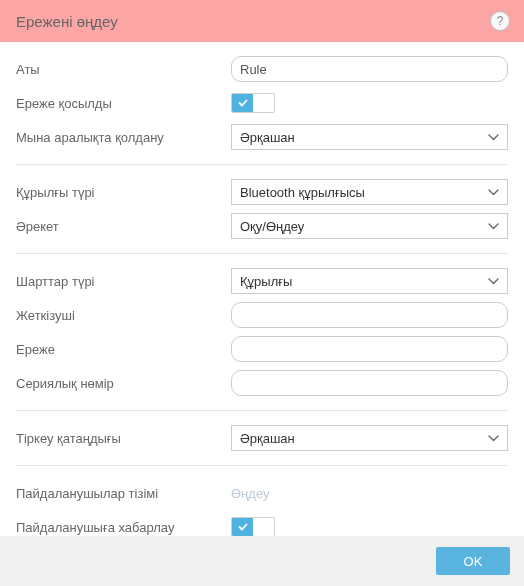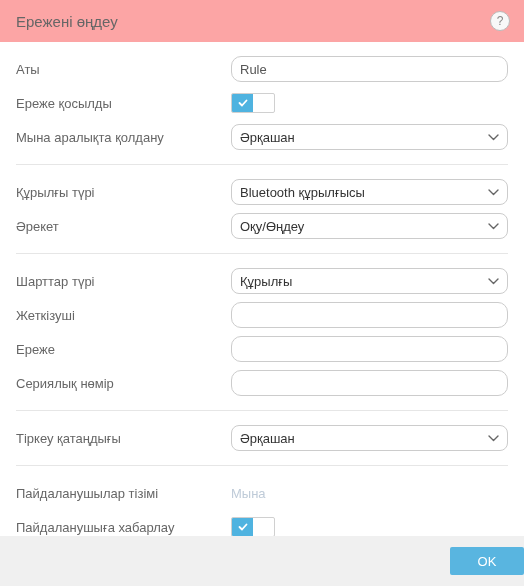--- a/index.html
+++ b/index.html
@@ -62,21 +62,21 @@
     border-radius: 10px;
     padding: 0 8px;
     font-size: 13px;
     color: #555;
     background: #fff;
   }
   .select {
     width: 100%;
     height: 26px;
     border: 1px solid #ccc;
-    border-radius: 8px;
+    border-radius: 0;
     background: #fff;
     display: flex;
     align-items: center;
     justify-content: space-between;
     padding: 0 8px;
     cursor: pointer;
     font-size: 13px;
     color: #333;
   }
   .select .chevron {
@@ -118,21 +118,21 @@
   .footer {
     position: absolute;
     top: 536px;
     left: 0;
     width: 524px;
     height: 50px;
     background: #f0f0f0;
     display: flex;
     align-items: center;
     justify-content: flex-end;
-    padding: 0 0;
+    padding: 0 14px;
   }
   .ok-btn {
     min-width: 74px;
     height: 28px;
     background: #59b5e0;
     color: #fff;
     border: none;
     border-radius: 2px;
     font-size: 13px;
     cursor: pointer;
@@ -267,21 +267,21 @@
         </span>
       </div>
     </div>
   </div>
 
   <hr class="divider">
 
   <div class="row">
     <div class="row-label">Пайдаланушылар тізімі</div>
     <div class="row-control">
-      <span class="link-disabled">Мына</span>
+      <span class="link-disabled">Өңдеу</span>
     </div>
   </div>
 
   <div class="row">
     <div class="row-label">Пайдаланушыға хабарлау</div>
     <div class="row-control">
       <div class="toggle">
         <div class="toggle-half toggle-on">
           <svg width="10" height="10" viewBox="0 0 10 10">
             <path d="M1.5 5 L4 7.5 L8.5 2.5" stroke="#fff" stroke-width="1.8" fill="none" stroke-linecap="round" stroke-linejoin="round"></path>

